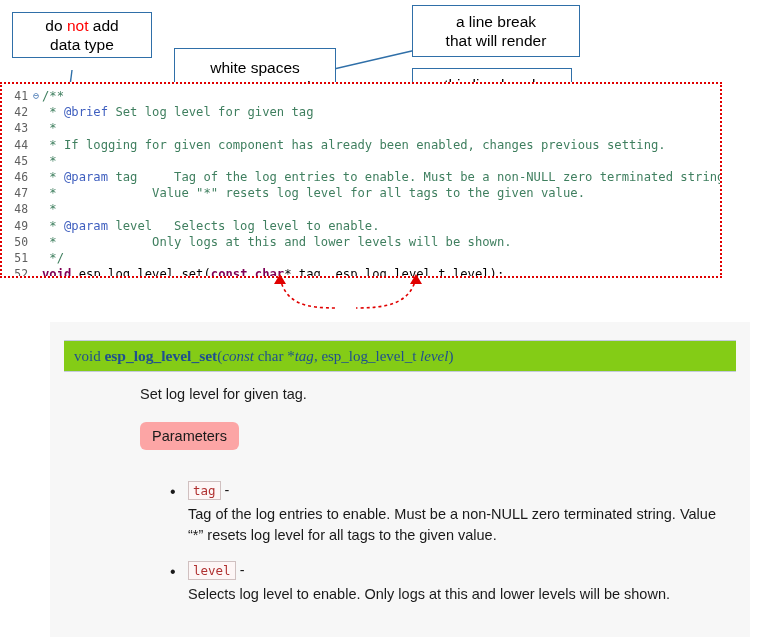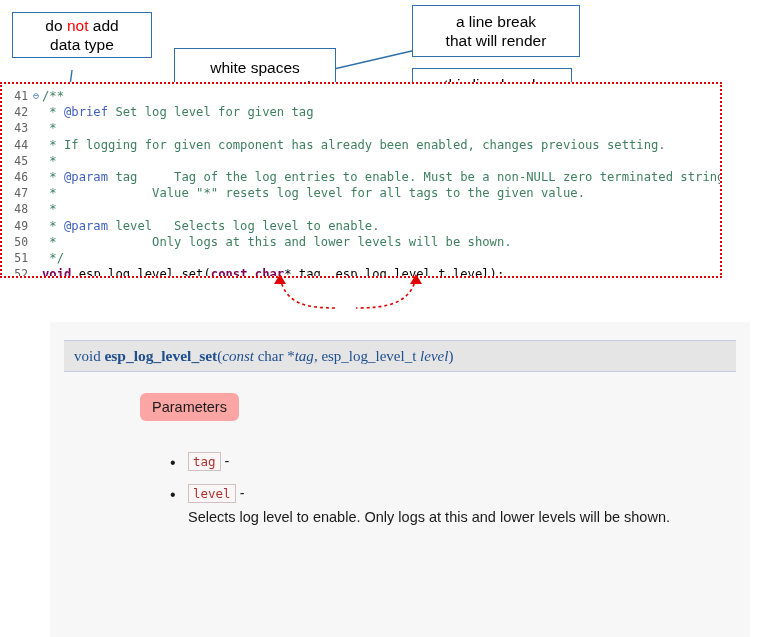--- a/index.html
+++ b/index.html
@@ -107,22 +107,22 @@
     position: absolute;
     left: 50px;
     top: 322px;
     width: 700px;
     height: 315px;
     background: #f7f7f7;
     box-sizing: border-box;
     overflow: hidden;
   }
   #doc-signature {
-    margin: 18px 14px 1px 14px;
-    background: #e5e5e5;
+    margin: 18px 14px 11px 14px;
+    background: #84cc16;
     border-top: 1px solid #c4cbdc;
     border-bottom: 1px solid #c4cbdc;
     padding: 6px 10px;
     font-family: "Liberation Serif", serif;
     font-size: 15px;
     color: #1f4f8f;
   }
   #doc-signature .fn {
     font-weight: bold;
     font-size: 15.5px;
@@ -226,27 +226,29 @@
   <polygon points="176,0 170,10 182,10" fill="#e00000"></polygon>
 </svg>
 
 <div id="doc-panel">
 
   <div id="doc-signature">
     <span class="plain">void</span>
     <span class="fn">esp_log_level_set</span><span class="plain">(</span><span class="ital">const</span><span class="plain">&nbsp;</span><span class="plain">char *</span><span class="ital">tag</span><span class="plain">, </span><span class="plain">esp_log_level_t </span><span class="ital">level</span><span class="plain">)</span>
   </div>
 
+  <div class="doc-para">Set log level for given tag.</div>
 
   <div id="params-heading">Parameters</div>
 
   <div class="param-item">
     <span class="bullet">•</span>
     <span class="param-name">tag</span>
     <span>-</span>
+    <div class="param-desc">Tag of the log entries to enable. Must be a non-NULL zero terminated string. Value “*” resets log level for all tags to the given value.</div>
   </div>
 
   <div class="param-item">
     <span class="bullet">•</span>
     <span class="param-name">level</span>
     <span>-</span>
     <div class="param-desc">Selects log level to enable. Only logs at this and lower levels will be shown.</div>
   </div>
 
 </div>

